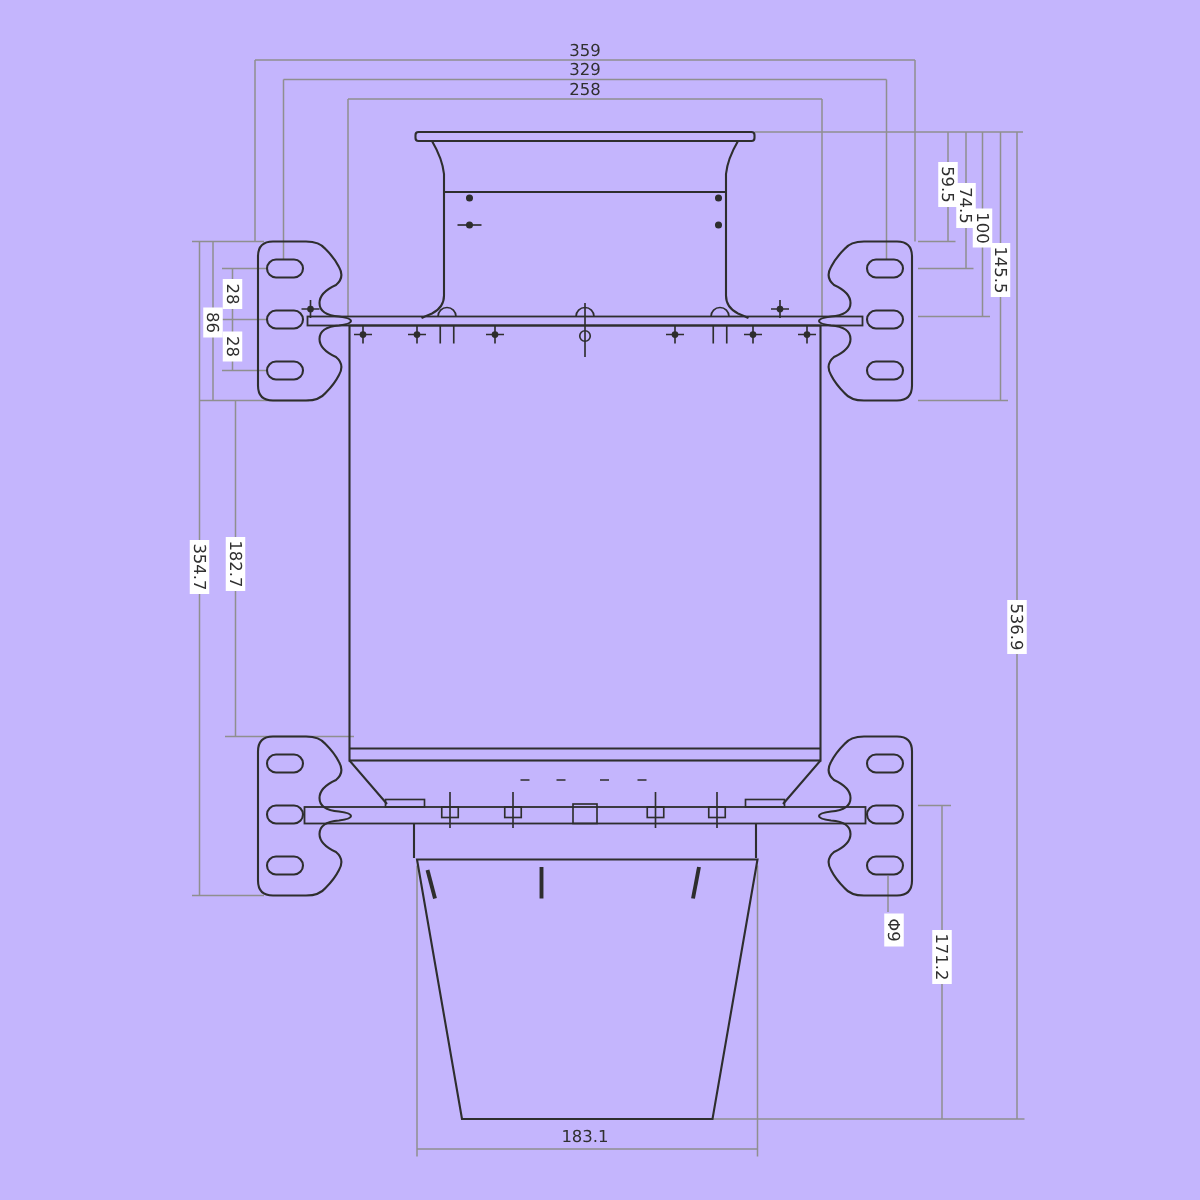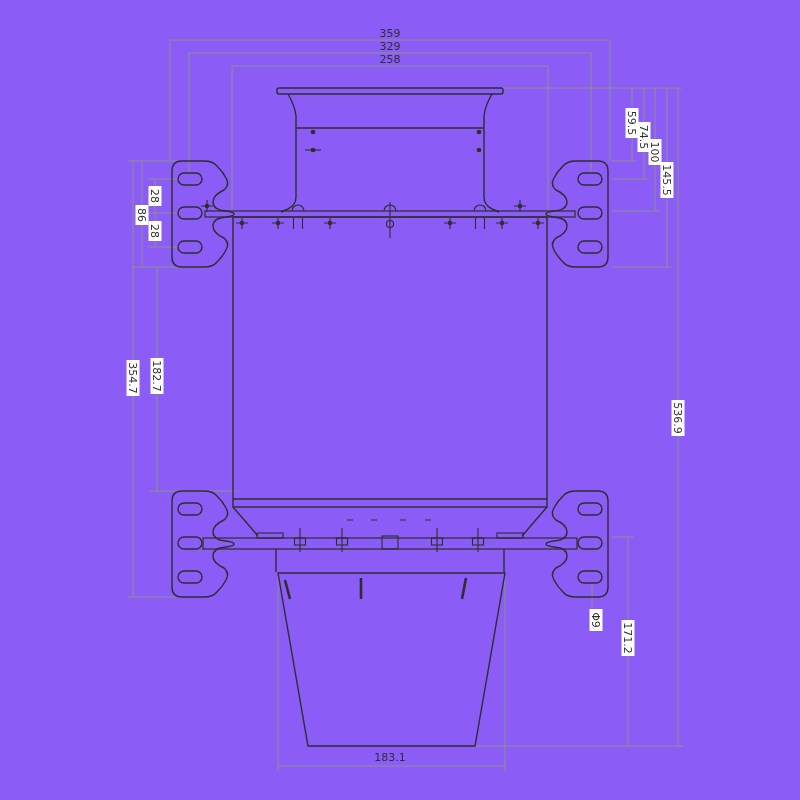--- a/index.html
+++ b/index.html
@@ -1,16 +1,16 @@
 <!DOCTYPE html>
 <html><head>
 <meta charset="utf-8">
 <style>
   html,body{margin:0;padding:0;background:#ffffff;}
-  .stage{position:relative;width:800px;height:800px;background:#8b5cf6;overflow:hidden;}
+  .stage{position:relative;width:800px;height:800px;background:#c4b5fd;overflow:hidden;}
   svg{display:block;}
   text{font-family:"DejaVu Sans", sans-serif;font-size:11px;fill:#303030;}
 </style>
 </head>
 <body>
 
 <div class="stage">
 <svg width="800" height="800" viewBox="0 0 800 800">
 
   <g stroke="#8f8f8f" stroke-width="1" fill="none">

